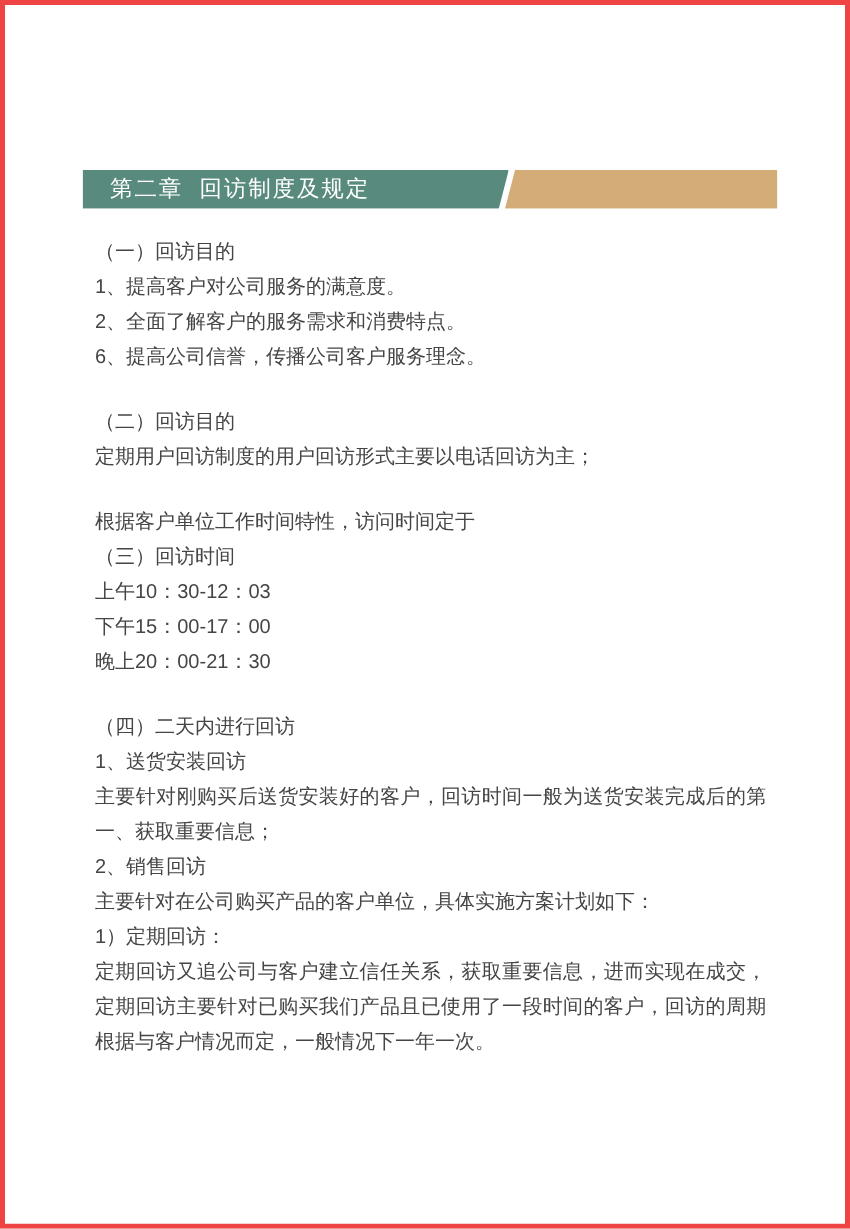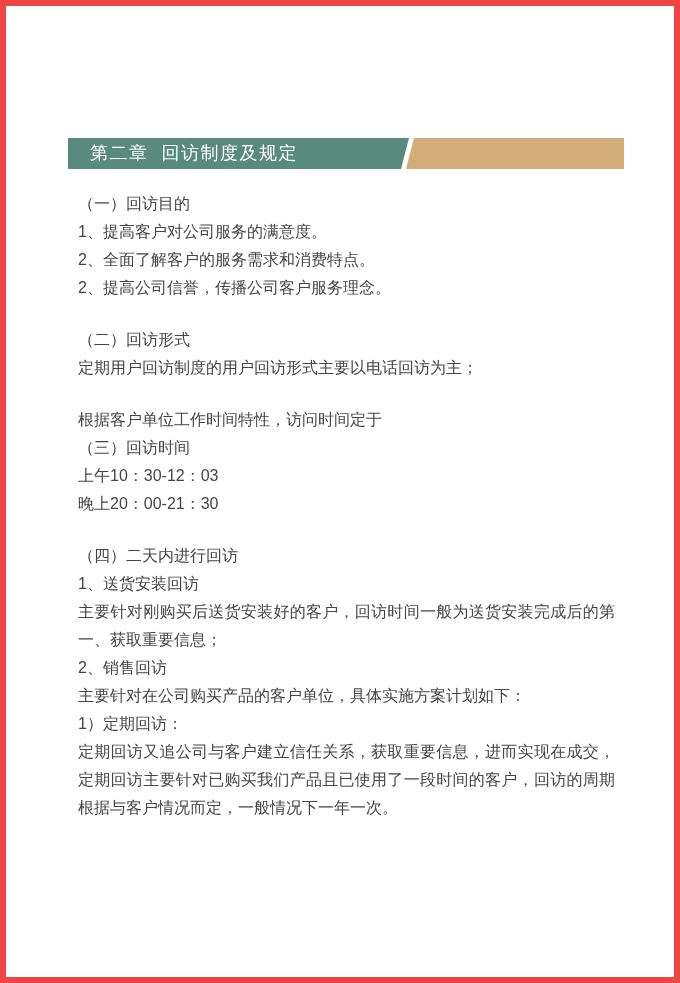--- a/index.html
+++ b/index.html
@@ -6,21 +6,21 @@
   body {
     width: 680px; height: 983px;
     background: #fbfbfb;
     font-family: "Liberation Sans", sans-serif;
   }
   .page {
     position: relative;
     width: 680px; height: 983px;
     box-sizing: border-box;
     background: #ffffff;
-    border: 6px solid #ef4444;
+    border: 4px solid #ef4444;
     overflow: hidden;
   }
   
   .banner {
     position: relative;
     margin: 132px 0 0 62px;
     width: 556px; height: 31px;
   }
   .banner-teal {
     position: absolute; left: 0; top: 0;
@@ -67,32 +67,33 @@
     </div>
     <div class="banner-tan"></div>
   </div>
 
   <div class="content">
 
     <section class="sec">
       <p class="line">（一）回访目的</p>
       <p class="line">1、提高客户对公司服务的满意度。</p>
       <p class="line">2、全面了解客户的服务需求和消费特点。</p>
-      <p class="line">2、提高公司信誉，传播公司客户服务理念。</p>
+      <p class="line">6、提高公司信誉，传播公司客户服务理念。</p>
     </section>
 
     <section class="sec">
-      <p class="line">（二）回访形式</p>
+      <p class="line">（二）回访目的</p>
       <p class="line">定期用户回访制度的用户回访形式主要以电话回访为主；</p>
     </section>
 
     <section class="sec">
       <p class="line">根据客户单位工作时间特性，访问时间定于</p>
       <p class="line">（三）回访时间</p>
       <p class="line">上午10：30-12：03</p>
+      <p class="line">下午15：00-17：00</p>
       <p class="line">晚上20：00-21：30</p>
     </section>
 
     <section class="sec">
       <p class="line">（四）二天内进行回访</p>
       <p class="line">1、送货安装回访</p>
       <p class="para">主要针对刚购买后送货安装好的客户，回访时间一般为送货安装完成后的第一、获取重要信息；</p>
       <p class="line">2、销售回访</p>
       <p class="line">主要针对在公司购买产品的客户单位，具体实施方案计划如下：</p>
       <p class="line">1）定期回访：</p>

